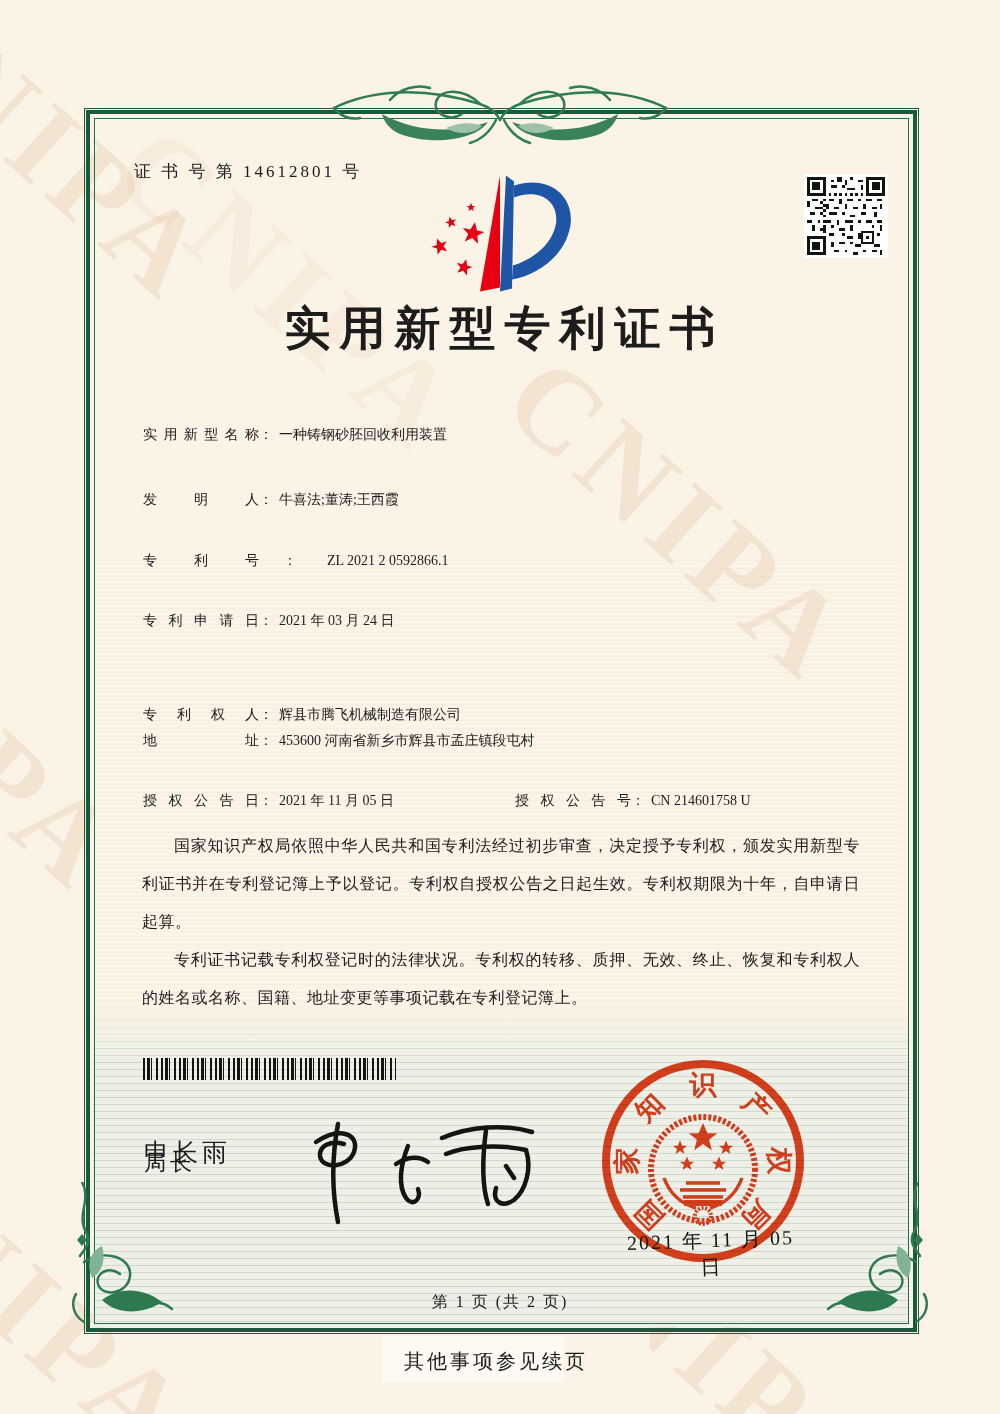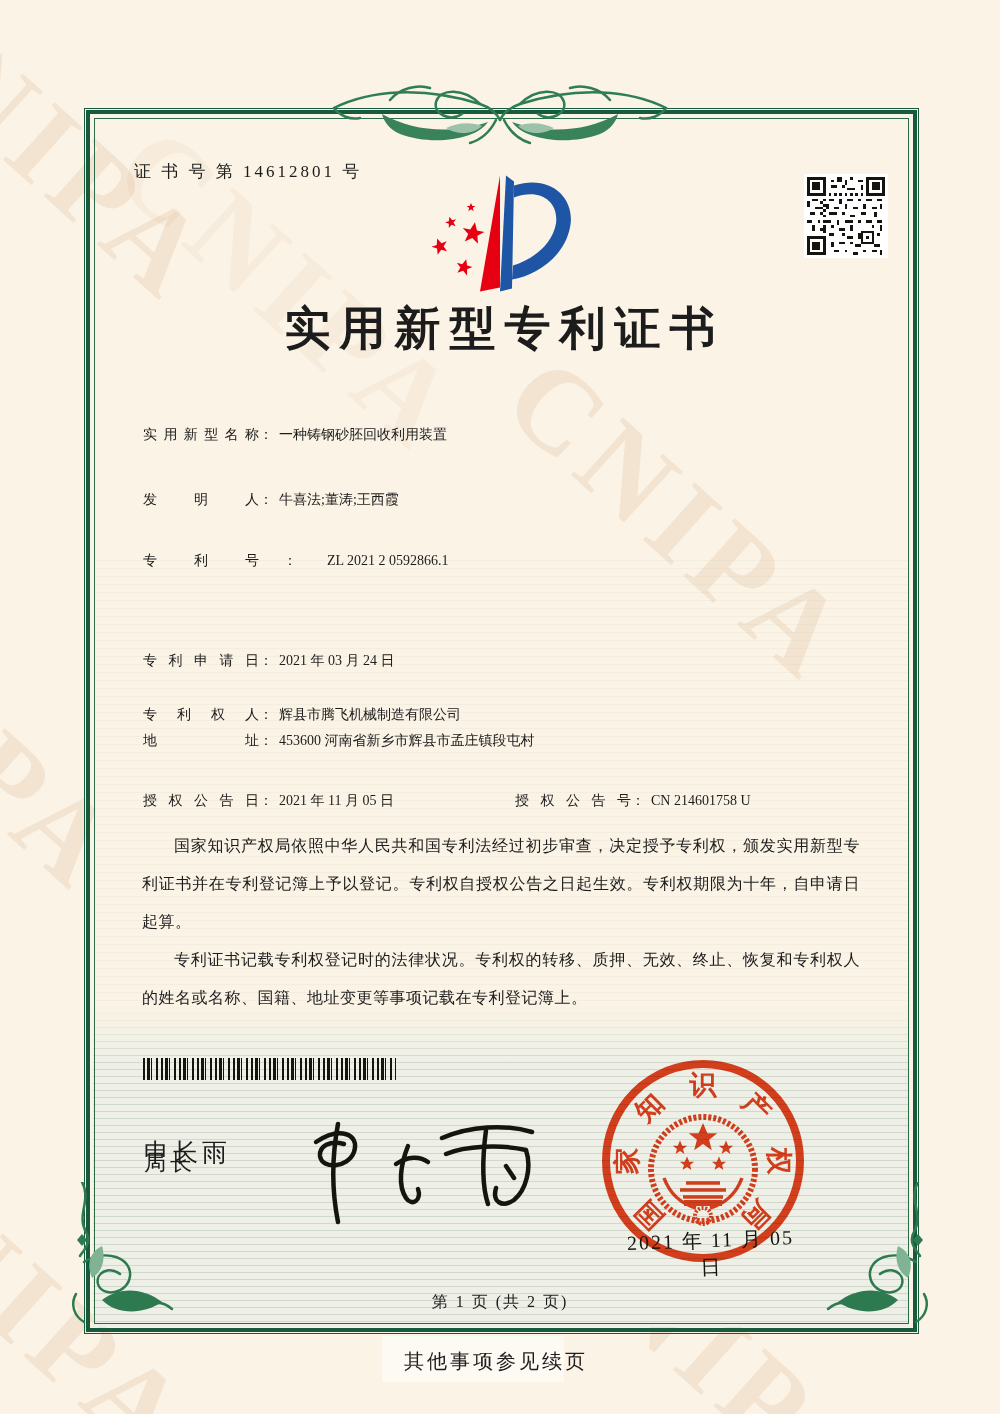--- a/index.html
+++ b/index.html
@@ -190,21 +190,21 @@
       <span style="display:block;">牛喜法;董涛;王西霞</span>
     </span>
   </div>
 
   <div class="frow" style="top:546px;gap:24px;">
     <span class="flabel">专利号</span>
       <span class="fcolon">：</span>
     <span class="fvalue">ZL 2021 2 0592866.1</span>
   </div>
 
-  <div class="frow" style="top:606px;margin-top:40px;">
+  <div class="frow" style="top:606px;">
     <span class="flabel">专利申请日</span>
       <span class="fcolon">：</span>
     <span class="fvalue">2021 年 03 月 24 日</span>
   </div>
 
   <div class="frow" style="top:666px;margin-top:34px;">
     <span class="flabel">专利权人</span>
       <span class="fcolon">：</span>
     <span class="fvalue">辉县市腾飞机械制造有限公司</span>
   </div>

